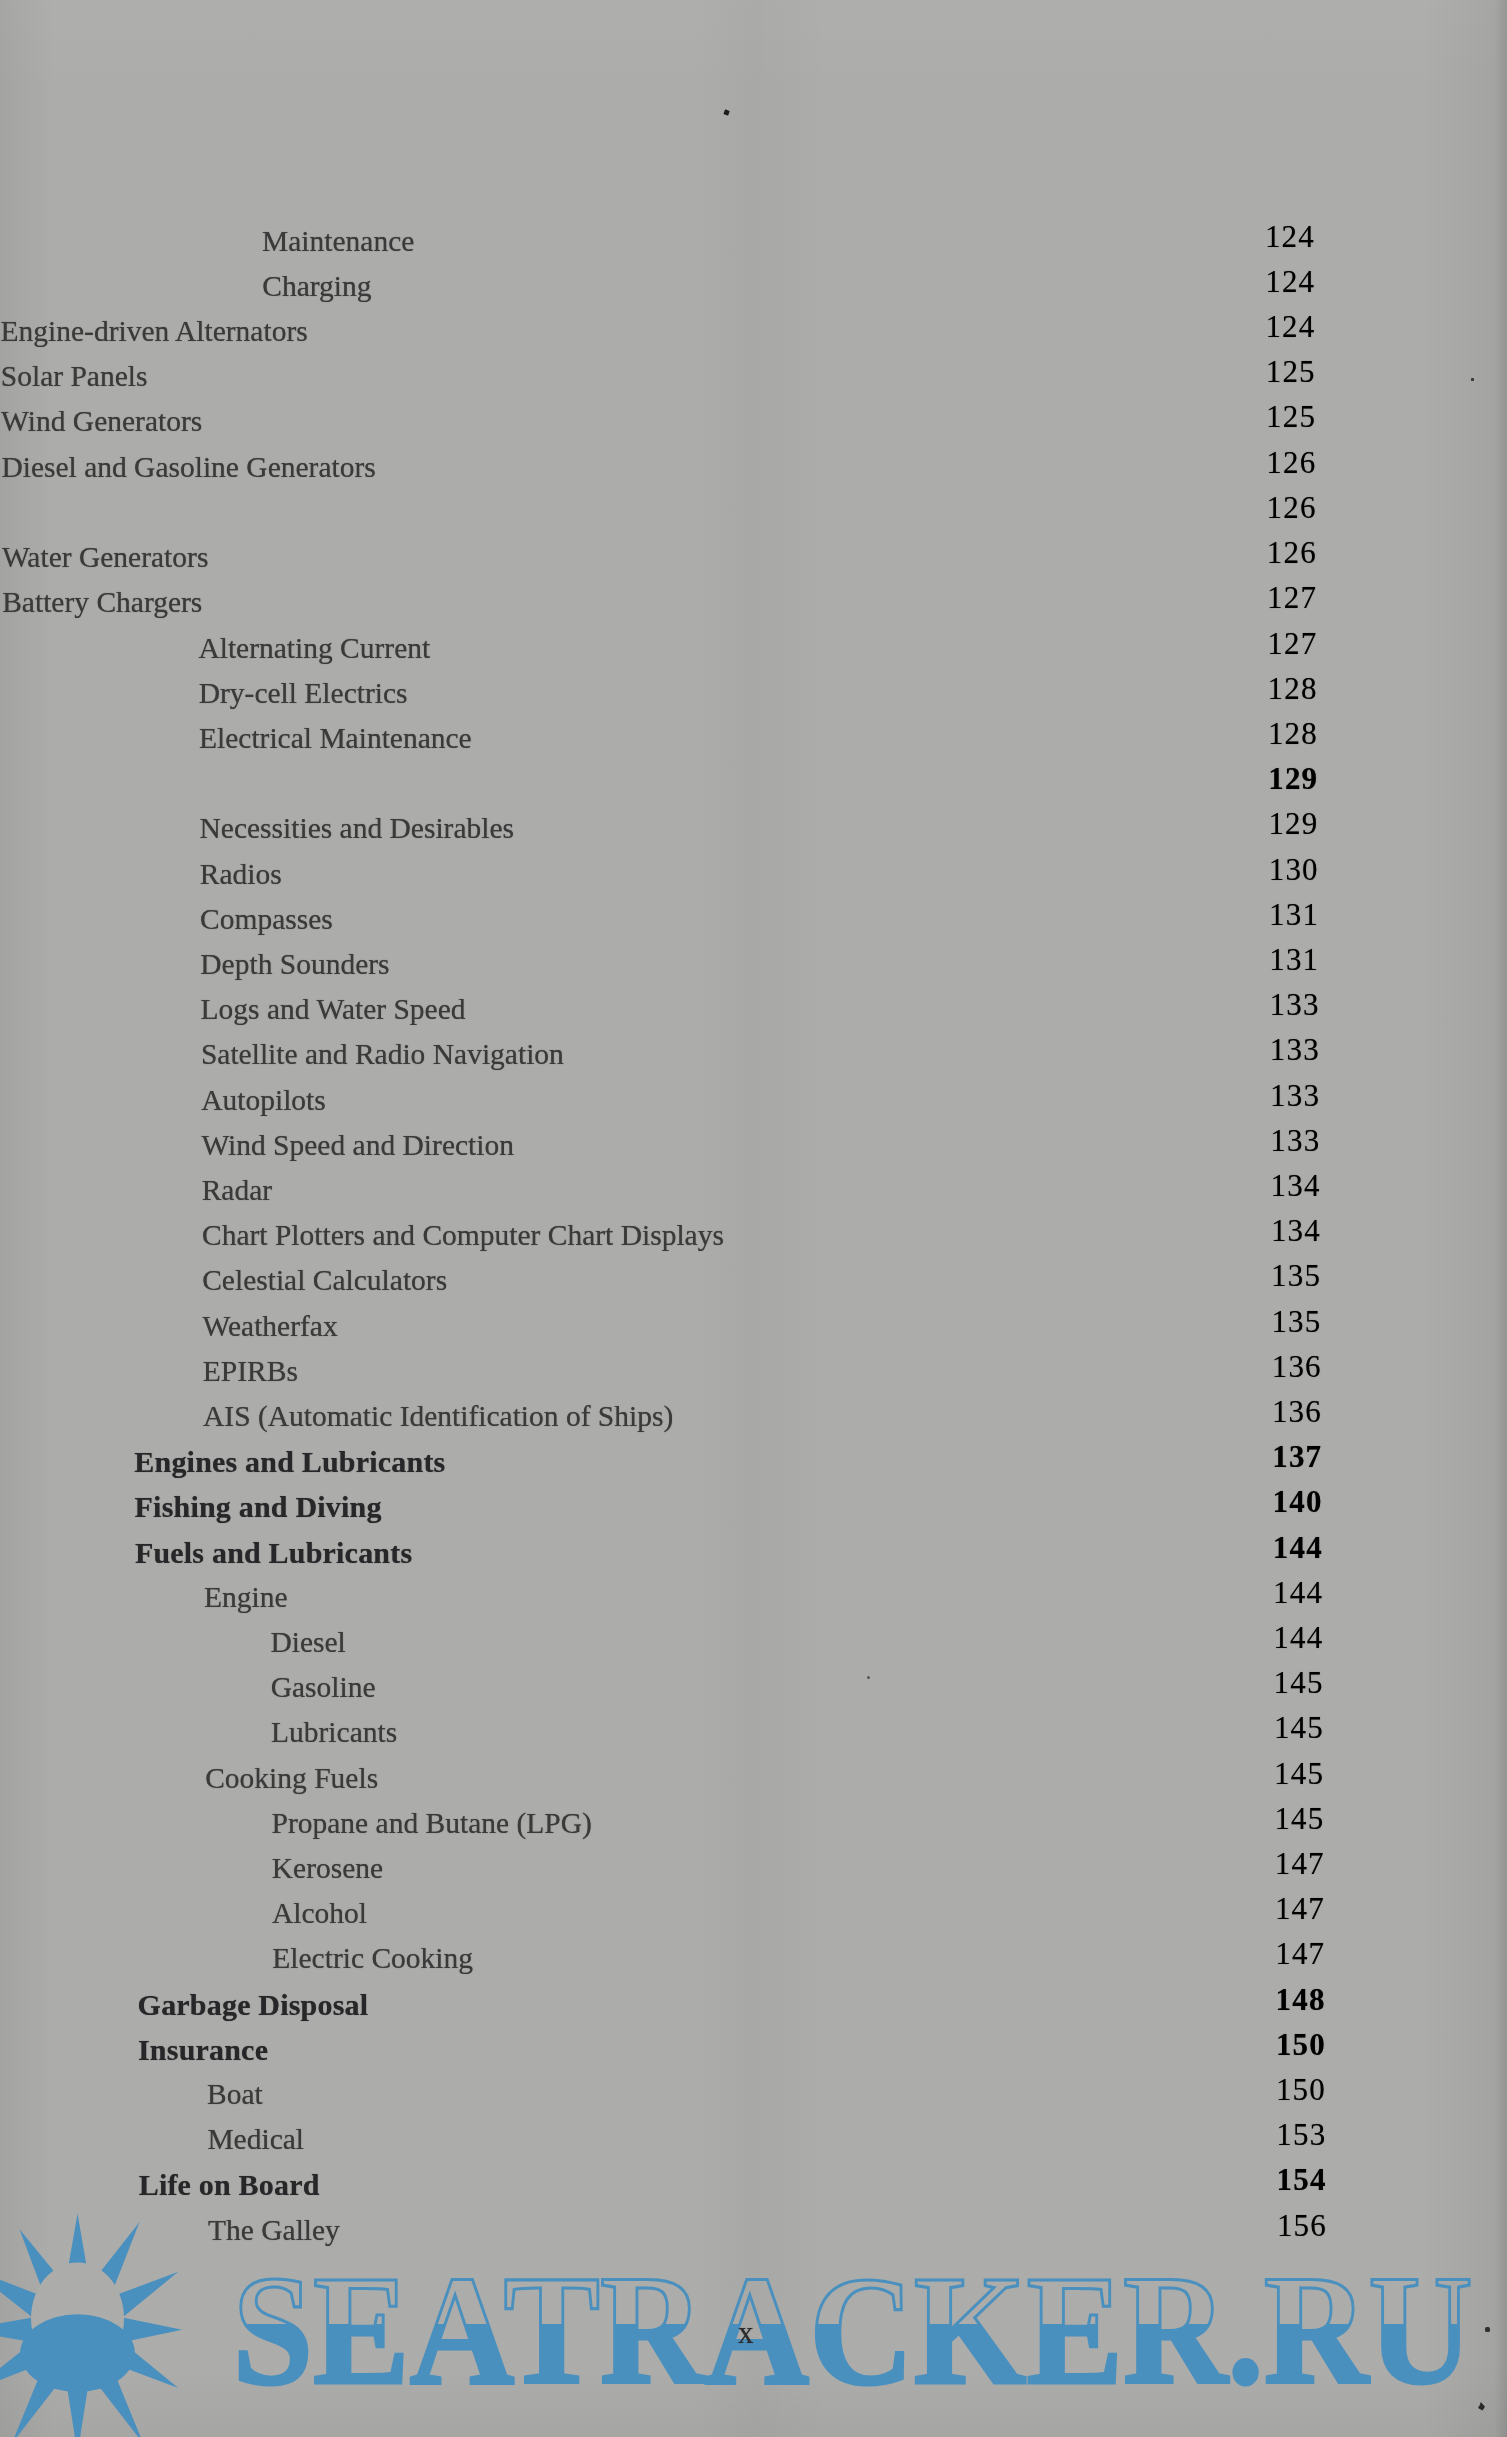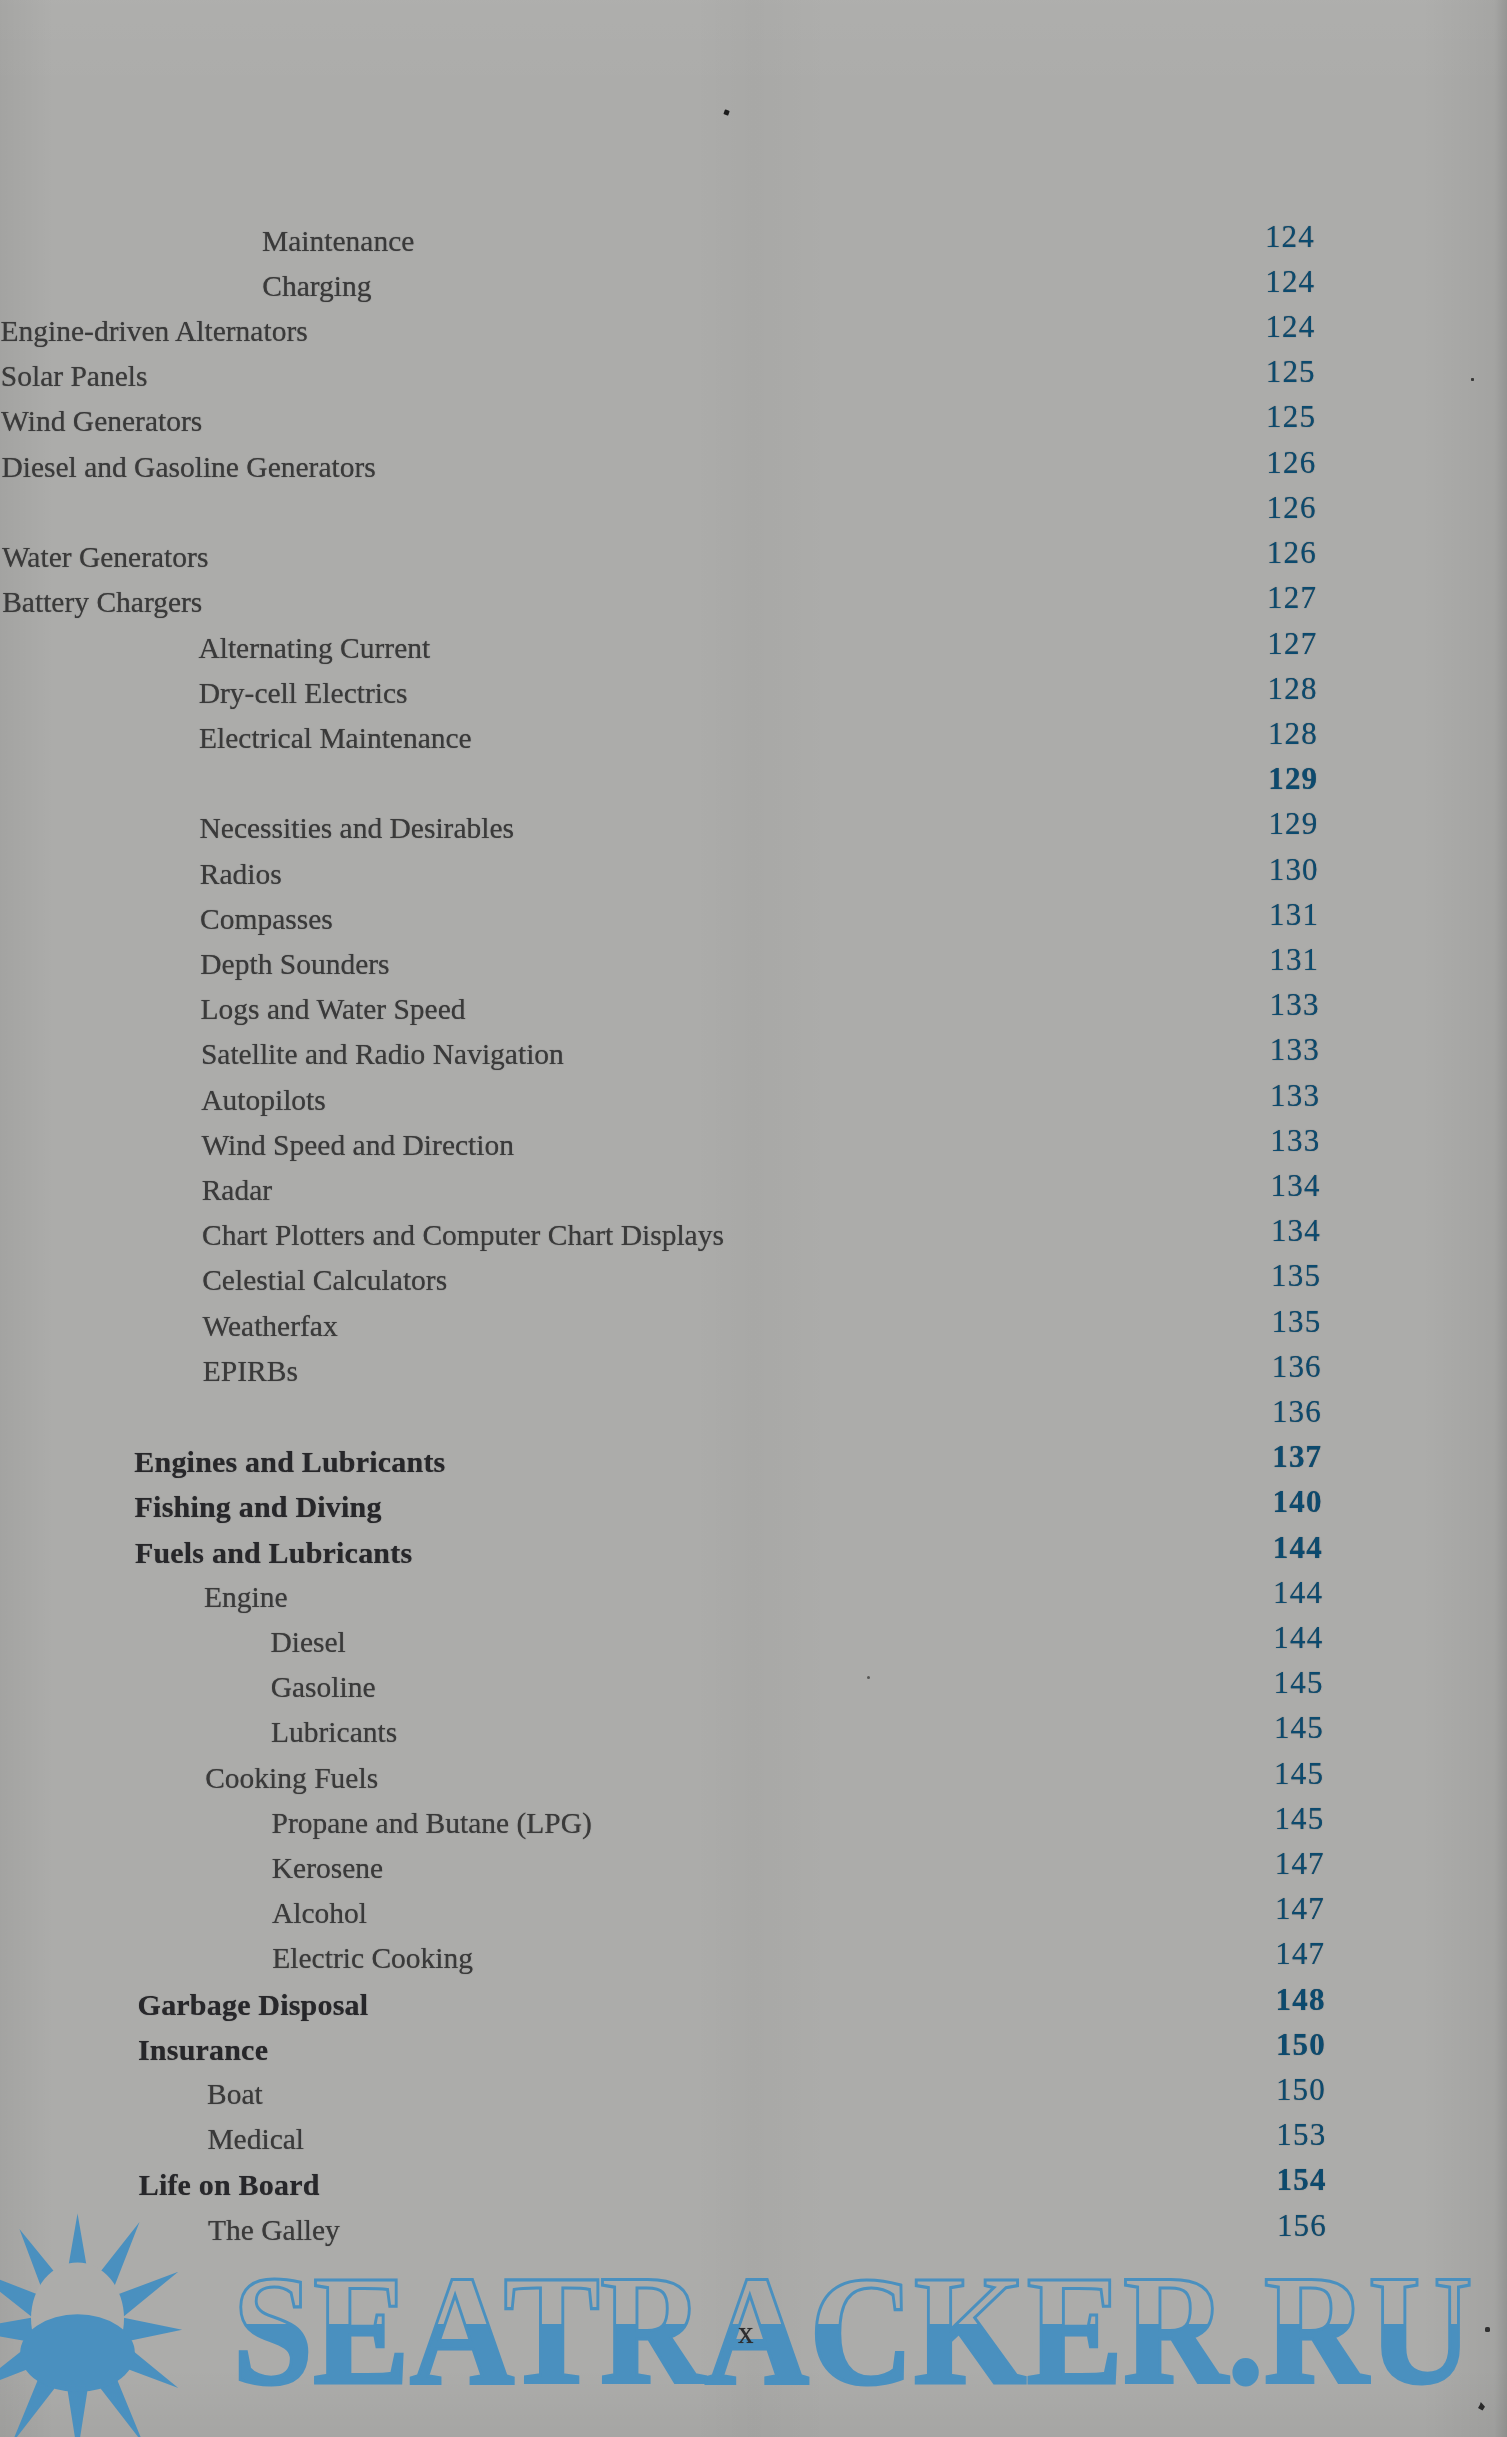--- a/index.html
+++ b/index.html
@@ -25,21 +25,21 @@
     font-size:29.5px;white-space:nowrap;
     text-shadow:0 0 0.9px rgba(55,55,55,.75);
   }
   .row .label{display:inline-block;}
   .row.lvl0 .label{margin-left:127px;}
   .row.lvl1 .label{margin-left:196px;}
   .row.lvl2 .label{margin-left:262px;}
   .row.lvl3 .label{}
   .row.bold{font-weight:bold;font-size:30px;color:#27272a;letter-spacing:0.2px;}
   .row .page{
-    position:absolute;right:192px;top:-4.7px;font-size:31px;letter-spacing:1.2px;color:#0c4a6e;
+    position:absolute;right:192px;top:-4.7px;font-size:31px;letter-spacing:1.2px;color:#000000;
   }
   .folio{
     position:absolute;left:738px;top:2315px;z-index:6;
     font-size:31px;color:#2d2d2f;text-shadow:0 0 0.9px rgba(45,45,45,.8);
   }
   .watermark-svg{position:absolute;left:0;top:0;z-index:3;pointer-events:none;}
   .speck{position:absolute;background:#1d1d1d;z-index:7;}
   .speck.s1{left:724px;top:110px;width:5.4px;height:5.4px;border-radius:0.8px;transform:rotate(20deg);}
   .speck.s2{left:1471px;top:378px;width:3.1px;height:3.1px;opacity:.8;border-radius:0.8px;}
   .speck.s3{left:1485px;top:2327px;width:5.4px;height:5.4px;border-radius:1.6px;opacity:.85;}
@@ -72,21 +72,21 @@
     <div class="row lvl1" style="top: 942px; left: 4.3px;"><span class="label">Depth Sounders</span><span class="page">131</span></div>
     <div class="row lvl1" style="top: 987px; left: 4.6px;"><span class="label">Logs and Water Speed</span><span class="page">133</span></div>
     <div class="row lvl1" style="top: 1032px; left: 4.9px;"><span class="label">Satellite and Radio Navigation</span><span class="page">133</span></div>
     <div class="row lvl1" style="top: 1078px; left: 5.2px;"><span class="label">Autopilots</span><span class="page">133</span></div>
     <div class="row lvl1" style="top: 1123px; left: 5.4px;"><span class="label">Wind Speed and Direction</span><span class="page">133</span></div>
     <div class="row lvl1" style="top: 1168px; left: 5.7px;"><span class="label">Radar</span><span class="page">134</span></div>
     <div class="row lvl1" style="top: 1213px; left: 6px;"><span class="label">Chart Plotters and Computer Chart Displays</span><span class="page">134</span></div>
     <div class="row lvl1" style="top: 1258px; left: 6.2px;"><span class="label">Celestial Calculators</span><span class="page">135</span></div>
     <div class="row lvl1" style="top: 1304px; left: 6.5px;"><span class="label">Weatherfax</span><span class="page">135</span></div>
     <div class="row lvl1" style="top: 1349px; left: 6.8px;"><span class="label">EPIRBs</span><span class="page">136</span></div>
-    <div class="row lvl1" style="top: 1394px; left: 7px;"><span class="page">136</span></div>
+    <div class="row lvl1" style="top: 1394px; left: 7px;"><span class="label">AIS (Automatic Identification of Ships)</span><span class="page">136</span></div>
     <div class="row lvl0 bold" style="top: 1439px; left: 7.3px;"><span class="label">Engines and Lubricants</span><span class="page">137</span></div>
     <div class="row lvl0 bold" style="top: 1484px; left: 7.6px;"><span class="label">Fishing and Diving</span><span class="page">140</span></div>
     <div class="row lvl0 bold" style="top: 1530px; left: 7.9px;"><span class="label">Fuels and Lubricants</span><span class="page">144</span></div>
     <div class="row lvl1" style="top: 1575px; left: 8.1px;"><span class="label">Engine</span><span class="page">144</span></div>
     <div class="row lvl2" style="top: 1620px; left: 8.4px;"><span class="label">Diesel</span><span class="page">144</span></div>
     <div class="row lvl2" style="top: 1665px; left: 8.7px;"><span class="label">Gasoline</span><span class="page">145</span></div>
     <div class="row lvl2" style="top: 1710px; left: 9px;"><span class="label">Lubricants</span><span class="page">145</span></div>
     <div class="row lvl1" style="top: 1756px; left: 9.2px;"><span class="label">Cooking Fuels</span><span class="page">145</span></div>
     <div class="row lvl2" style="top: 1801px; left: 9.5px;"><span class="label">Propane and Butane (LPG)</span><span class="page">145</span></div>
     <div class="row lvl2" style="top: 1846px; left: 9.8px;"><span class="label">Kerosene</span><span class="page">147</span></div>

